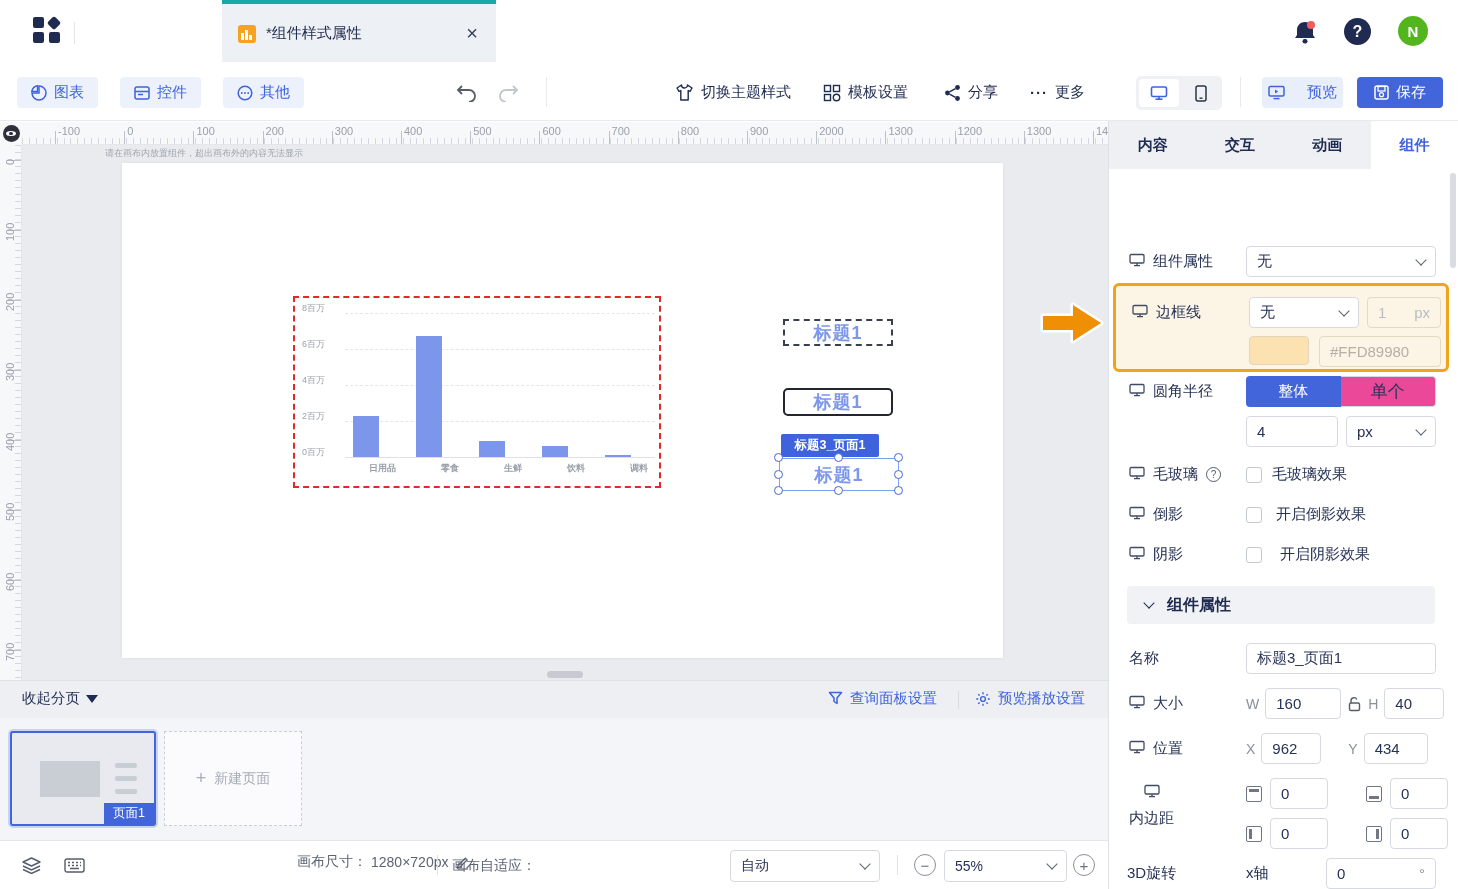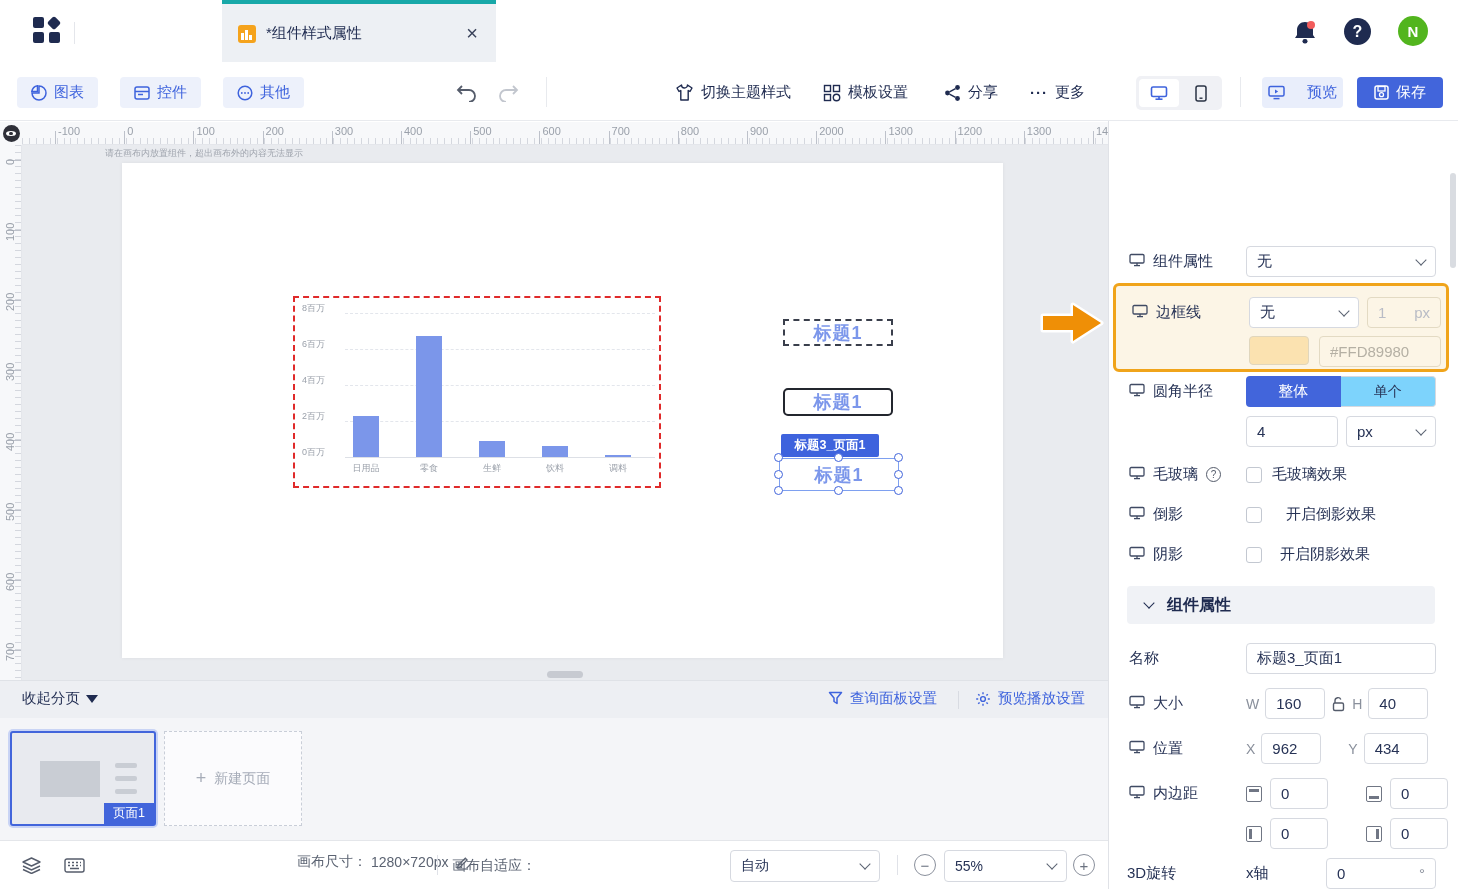--- a/index.html
+++ b/index.html
@@ -18,21 +18,21 @@
         transform:rotate(45deg);margin-top:-4px;flex:none;}
   .cb{width:16px;height:16px;border:1px solid #C3C8D1;border-radius:3px;background:#fff;flex:none;}
   .sect{background:#F0F2F6;border-radius:4px;display:flex;align-items:center;gap:14px;
         font-size:16px;font-weight:bold;color:#1F2B50;padding:0 18px;height:38px;}
   .rowlab{display:flex;align-items:center;gap:8px;font-size:15px;color:#273356;}
   .ruler-num{position:absolute;top:3px;font-size:11px;color:#9AA0AA;}
   .vruler-num{position:absolute;left:0;width:20px;height:30px;display:flex;align-items:center;justify-content:center;
         font-size:11px;color:#9AA0AA;writing-mode:vertical-rl;transform:rotate(180deg);}
   .gridline{position:absolute;border-top:1px dashed #E3E6EC;height:0;}
   .ylab{position:absolute;font-size:9px;color:#9AA0AA;}
-  .xlab{position:absolute;font-size:9px;color:#9AA0AA;text-align:center;width:60px;margin-left:-30px;}
+  .xlab{position:absolute;font-size:9px;color:#9AA0AA;text-align:right;width:60px;margin-left:-30px;font-weight:bold;}
   .bar{position:absolute;background:#7B96EA;}
   .handle{position:absolute;width:9px;height:9px;border:1.5px solid #4265DB;border-radius:50%;background:#fff;}
   .padicon{position:relative;width:16px;height:16px;border:1.5px solid #707684;border-radius:2px;flex:none;}
   .padicon i{position:absolute;background:#707684;}
   .circbtn{width:22px;height:22px;border:1.5px solid #8A909C;border-radius:50%;display:flex;align-items:center;
         justify-content:center;color:#6B7280;font-size:15px;line-height:1;}
   .titletext{color:#7C97EB;font-weight:bold;font-size:18px;letter-spacing:1px;}
 </style>
 </head>
 <body>
@@ -330,20 +330,34 @@
     <div class="a circbtn" style="left:914px;top:13px;">−</div>
     <div class="a ipt sel" style="left:944px;top:9px;width:123px;height:32px;">
       <span style="font-size:14px;">55%</span>
         <span class="chev"></span>
     </div>
     <div class="a circbtn" style="left:1073px;top:13px;">+</div>
   </div>
 
   <div class="a" style="left:1108px;top:121px;width:350px;height:768px;background:#fff;border-left:1px solid #E0E2E7;overflow:hidden;">
 
+    <div class="flex" style="height:48px;background:#EEF0F4;">
+      <div class="flex" style="flex:1;height:100%;justify-content:center;font-size:15px;font-weight:bold;color:#1F2B50;">
+          <span>内容</span>
+        </div>
+      <div class="flex" style="flex:1;height:100%;justify-content:center;font-size:15px;font-weight:bold;color:#1F2B50;">
+          <span>交互</span>
+        </div>
+      <div class="flex" style="flex:1;height:100%;justify-content:center;font-size:15px;font-weight:bold;color:#1F2B50;">
+          <span>动画</span>
+        </div>
+      <div class="flex" style="flex:1;height:100%;justify-content:center;font-size:15px;font-weight:bold;color:#3E63DD;background:#fff;">
+          <span>组件</span>
+        </div>
+    </div>
 
 
     <div class="a rowlab" style="left:20px;top:131px;">
       <span class="mon"><svg width="16" height="14" viewBox="0 0 16 14">
             <rect x="1" y="1.5" width="14" height="8.5" rx="1.2" fill="none" stroke="#3F4A63" stroke-width="1.3"></rect>
             <line x1="8" y1="10" x2="8" y2="12.2" stroke="#3F4A63" stroke-width="1.3"></line>
             <line x1="5" y1="12.6" x2="11" y2="12.6" stroke="#3F4A63" stroke-width="1.3"></line>
           </svg></span>
       <span>组件属性</span>
     </div>
@@ -380,21 +394,21 @@
             <rect x="1" y="1.5" width="14" height="8.5" rx="1.2" fill="none" stroke="#3F4A63" stroke-width="1.3"></rect>
             <line x1="8" y1="10" x2="8" y2="12.2" stroke="#3F4A63" stroke-width="1.3"></line>
             <line x1="5" y1="12.6" x2="11" y2="12.6" stroke="#3F4A63" stroke-width="1.3"></line>
           </svg></span>
       <span>圆角半径</span>
     </div>
     <div class="a flex" style="left:137px;top:255px;width:190px;height:31px;">
       <div class="flex" style="flex:1;height:100%;background:#4265DB;color:#fff;justify-content:center;border-radius:4px 0 0 4px;font-size:15px;">
         <span>整体</span>
       </div>
-      <div class="flex" style="flex:1;height:100%;background:#7dd3fc;border:1px solid #D6D9E0;border-left:none;justify-content:center;border-radius:0 4px 4px 0;font-size:14px;">
+      <div class="flex" style="flex:1;height:100%;background:#ec4899;border:1px solid #D6D9E0;border-left:none;justify-content:center;border-radius:0 4px 4px 0;font-size:17px;">
         <span>单个</span>
       </div>
     </div>
     <div class="a ipt" style="left:137px;top:295px;width:92px;">
       <span>4</span>
     </div>
     <div class="a ipt sel" style="left:237px;top:295px;width:90px;">
       <span>px</span>
         <span class="chev"></span>
     </div>
@@ -415,21 +429,21 @@
       <span style="font-size:15px;">毛玻璃效果</span>
     </div>
     <div class="a rowlab" style="left:20px;top:384px;">
       <span class="mon"><svg width="16" height="14" viewBox="0 0 16 14">
             <rect x="1" y="1.5" width="14" height="8.5" rx="1.2" fill="none" stroke="#3F4A63" stroke-width="1.3"></rect>
             <line x1="8" y1="10" x2="8" y2="12.2" stroke="#3F4A63" stroke-width="1.3"></line>
             <line x1="5" y1="12.6" x2="11" y2="12.6" stroke="#3F4A63" stroke-width="1.3"></line>
           </svg></span>
       <span>倒影</span>
     </div>
-    <div class="a flex" style="left:137px;top:384px;gap:24px;">
+    <div class="a flex" style="left:137px;top:384px;gap:14px;">
       <span class="cb"></span>
       <span style="font-size:15px;">开启倒影效果</span>
     </div>
     <div class="a rowlab" style="left:20px;top:424px;">
       <span class="mon"><svg width="16" height="14" viewBox="0 0 16 14">
             <rect x="1" y="1.5" width="14" height="8.5" rx="1.2" fill="none" stroke="#3F4A63" stroke-width="1.3"></rect>
             <line x1="8" y1="10" x2="8" y2="12.2" stroke="#3F4A63" stroke-width="1.3"></line>
             <line x1="5" y1="12.6" x2="11" y2="12.6" stroke="#3F4A63" stroke-width="1.3"></line>
           </svg></span>
       <span>阴影</span>
@@ -454,21 +468,21 @@
     <div class="a rowlab" style="left:20px;top:573px;">
       <span class="mon"><svg width="16" height="14" viewBox="0 0 16 14">
             <rect x="1" y="1.5" width="14" height="8.5" rx="1.2" fill="none" stroke="#3F4A63" stroke-width="1.3"></rect>
             <line x1="8" y1="10" x2="8" y2="12.2" stroke="#3F4A63" stroke-width="1.3"></line>
             <line x1="5" y1="12.6" x2="11" y2="12.6" stroke="#3F4A63" stroke-width="1.3"></line>
           </svg></span>
       <span>大小</span>
     </div>
     <div class="a flex" style="left:137px;top:567px;gap:6px;">
       <span style="color:#8A909C;font-size:14px;">W</span>
-      <div class="ipt" style="width:60px;">
+      <div class="ipt" style="width:76px;">
           <span>160</span>
         </div>
       <svg width="15" height="16" viewBox="0 0 15 16">
           <path d="M4 7V4.5A3 3 0 0 1 9.8 3.6" fill="none" stroke="#555C6B" stroke-width="1.4"></path>
           <rect x="2.5" y="7" width="10" height="7.5" rx="1.5" fill="none" stroke="#555C6B" stroke-width="1.4"></rect>
         </svg>
       <span style="color:#8A909C;font-size:14px;">H</span>
       <div class="ipt" style="width:60px;">
           <span>40</span>
         </div>
@@ -487,21 +501,21 @@
       <div class="ipt" style="width:60px;">
           <span>962</span>
         </div>
       <span style="width:15px;"></span>
       <span style="color:#8A909C;font-size:14px;">Y</span>
       <div class="ipt" style="width:64px;">
           <span>434</span>
         </div>
     </div>
 
-    <div class="a rowlab" style="left:20px;top:663px;">
+    <div class="a rowlab" style="left:20px;top:663px;flex-direction:column;">
       <span class="mon"><svg width="16" height="14" viewBox="0 0 16 14">
             <rect x="1" y="1.5" width="14" height="8.5" rx="1.2" fill="none" stroke="#3F4A63" stroke-width="1.3"></rect>
             <line x1="8" y1="10" x2="8" y2="12.2" stroke="#3F4A63" stroke-width="1.3"></line>
             <line x1="5" y1="12.6" x2="11" y2="12.6" stroke="#3F4A63" stroke-width="1.3"></line>
           </svg></span>
       <span>内边距</span>
     </div>
     <div class="a flex" style="left:137px;top:657px;gap:8px;">
       <span class="padicon">
           <i style="left:2px;right:2px;top:2px;height:3px;"></i>

